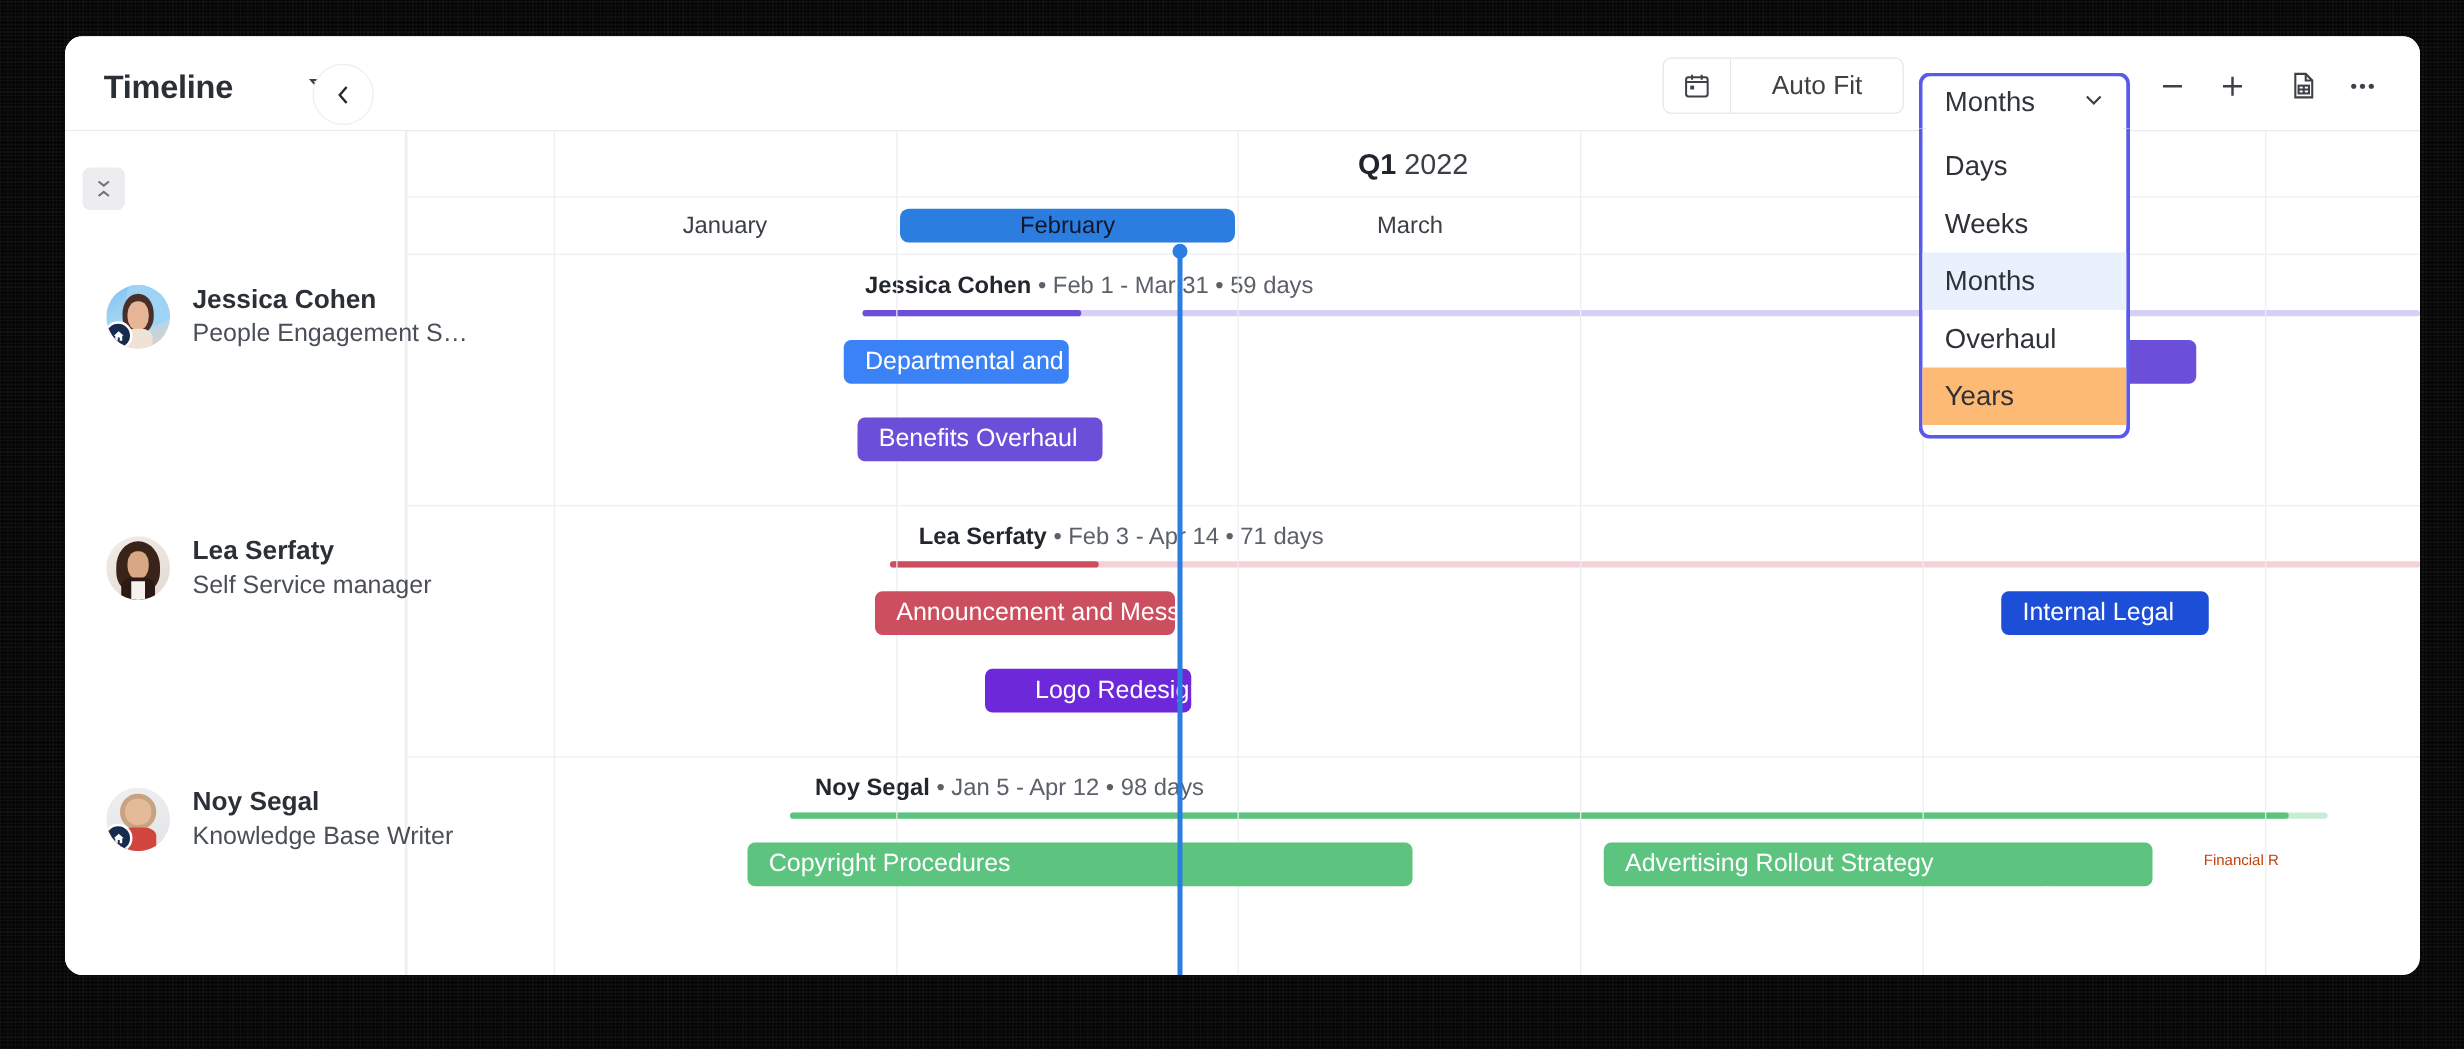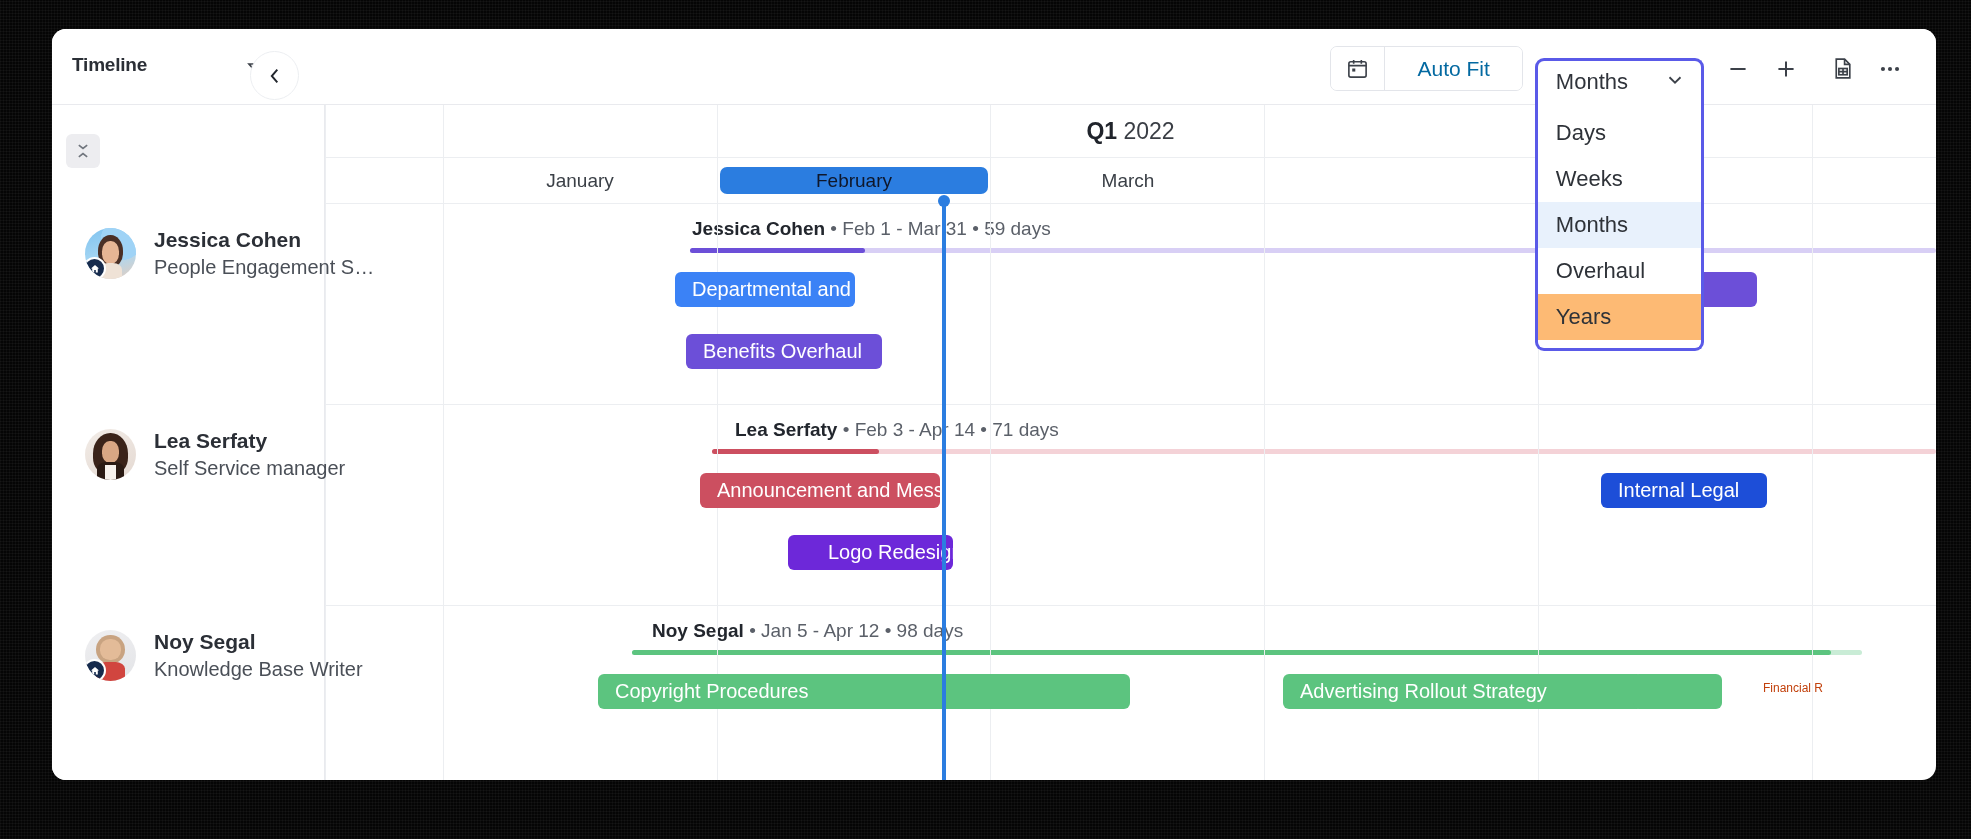--- a/index.html
+++ b/index.html
@@ -25,37 +25,37 @@
     overflow: hidden;
   }
 
   
   #toolbar {
     position: absolute; left: 0; top: 0; width: 100%; height: 76px;
     border-bottom: 1px solid #e9eaee;
     background: #fff;
   }
   #tb-title {
-    position: absolute; left: 20px; top: 25px;
-    font-size: 19px; font-weight: bold; color: #2b2f36;
+    position: absolute; left: 31px; top: 25px;
+    font-size: 26px; font-weight: bold; color: #2b2f36;
     letter-spacing: -.2px;
   }
   #filter-icon { position: absolute; left: 194px; top: 30px; }
   #tb-right { position: absolute; right: 22px; top: 17px; display: flex; align-items: center; height: 45px; }
 
   .seg-group {
     display: flex; align-items: stretch; height: 45px;
     border: 1px solid #e3e5ea; border-radius: 7px; overflow: hidden;
   }
   .seg-cell {
     display: flex; align-items: center; justify-content: center;
     padding: 0 15px; background: #fff;
   }
   .seg-div { width: 1px; background: #e3e5ea; }
-  .autofit-label { font-size: 21px; color: #0369a1; padding: 0 17px; }
+  .autofit-label { font-size: 21px; color: #404040; padding: 0 17px; }
 
   
   #period-wrap { position: relative; margin-left: 12px; margin-top: 24px; }
   #period-btn {
     display: flex; align-items: center; gap: 36px;
     height: 45px; padding: 0 15px 0 18px;
     background: #fff;
     border: 3px solid #5a5ae8;
     border-radius: 9px 9px 0 0;
     border-bottom: none;

